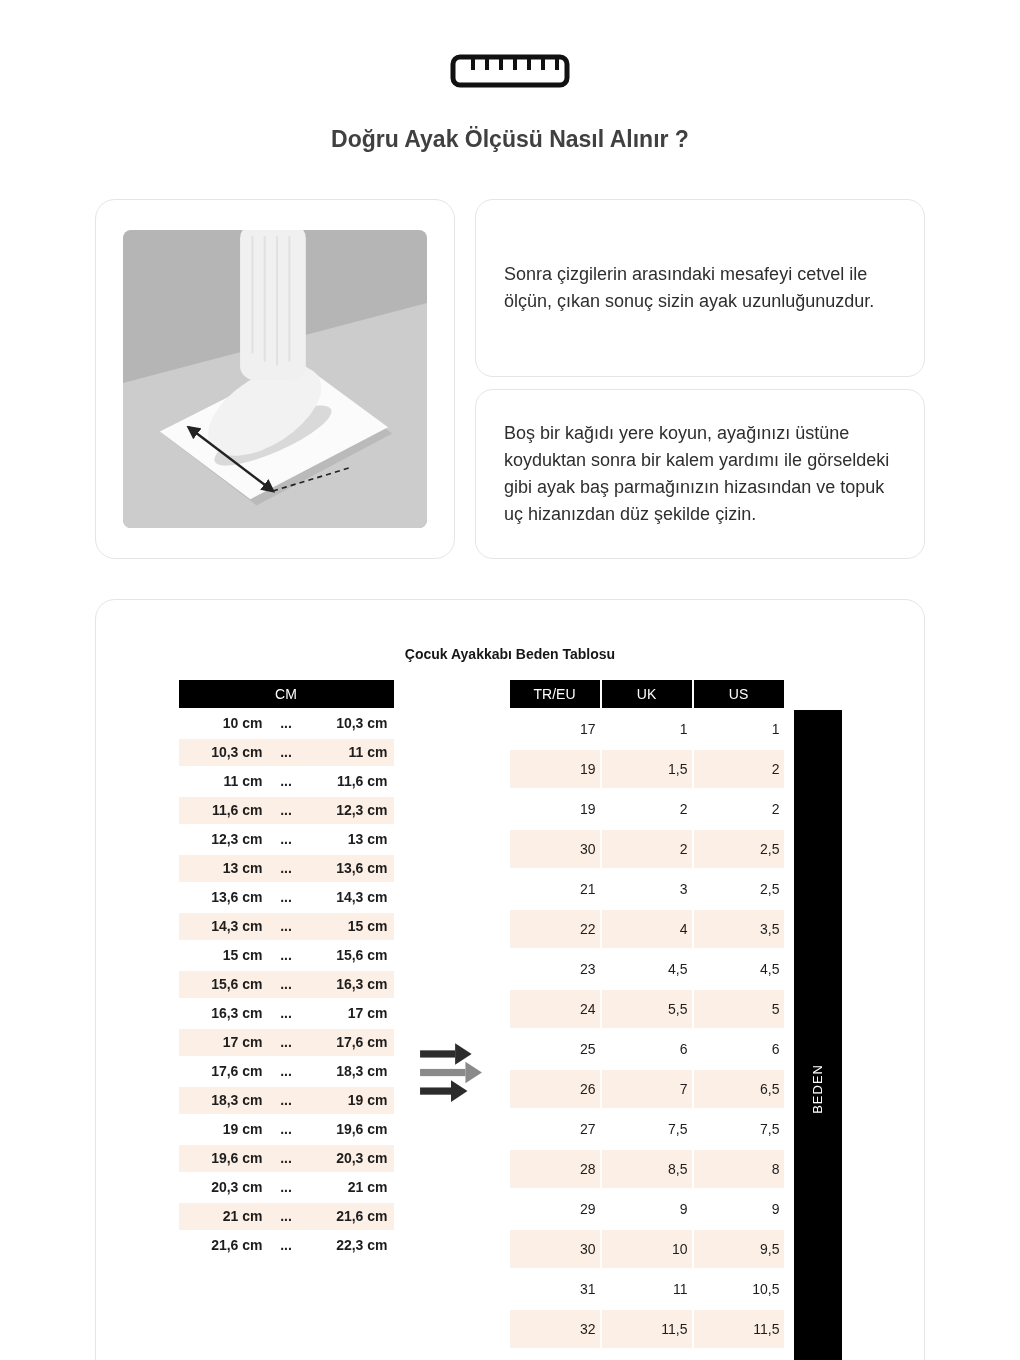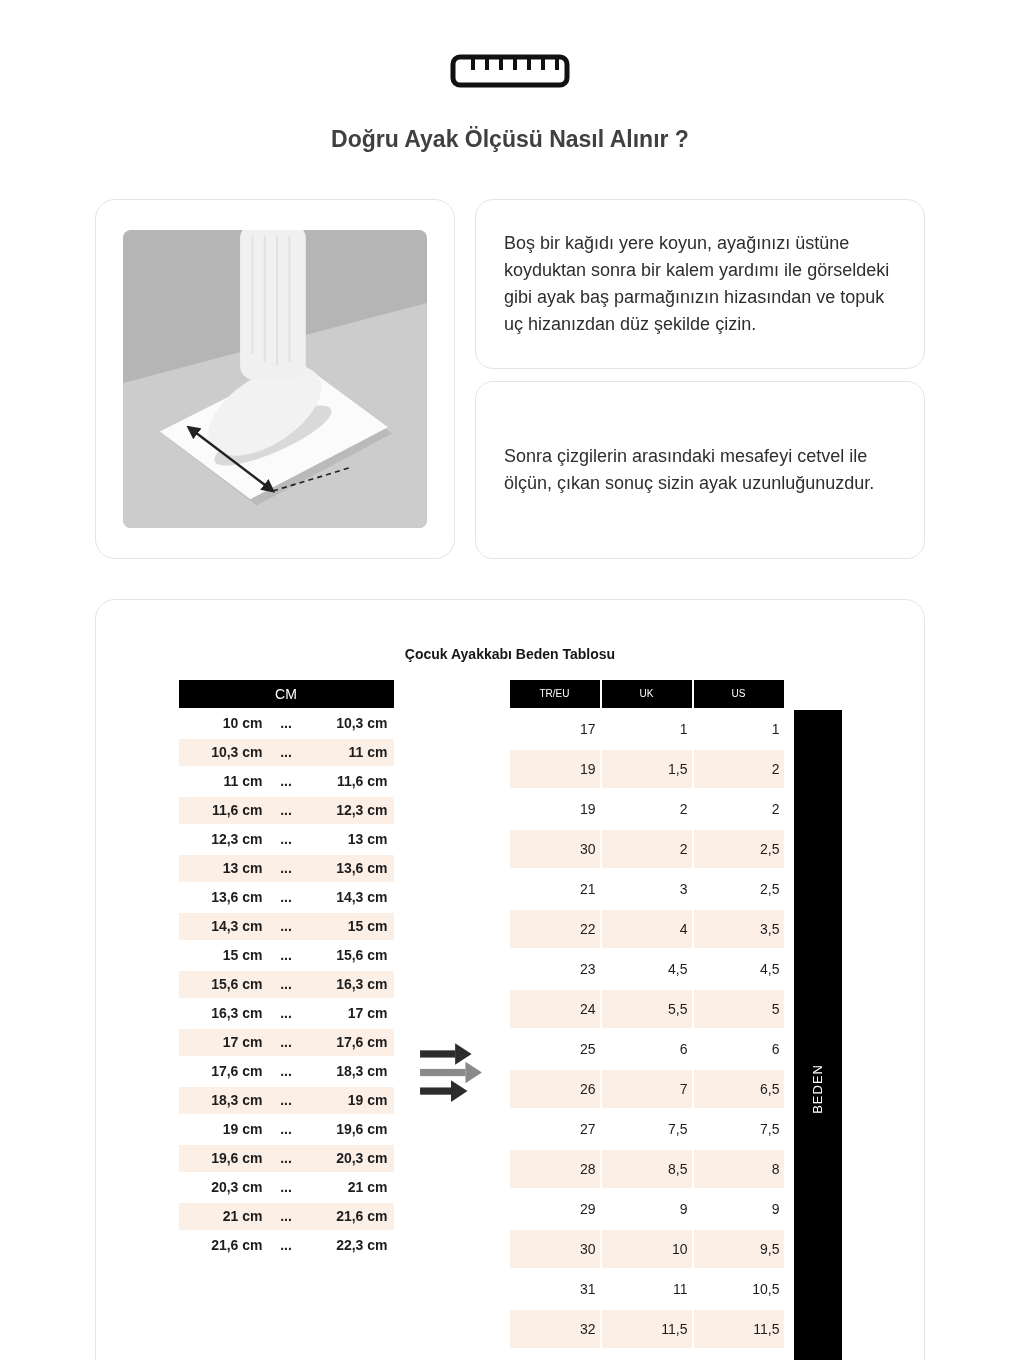--- a/index.html
+++ b/index.html
@@ -107,21 +107,21 @@
   .cm-to{width:90px;text-align:right;padding-right:20px;}
   .arrows-box{align-self:center;flex:none;}
   .sizes-wrap{position:relative;padding-right:56px;flex:none;}
   .sizes-table{border-spacing:2px 2px;}
   .sizes-table th{
     background:var(--header-bg);
     color:#fff;
     font-weight:normal;
     width:90px;
     height:28px;
-    font-size:10px;
+    font-size:14px;
     text-align:center;
   }
   .sizes-table td{
     width:90px;
     height:27px;
     text-align:right;
     padding:11px 4px;
   }
   .sizes-table tbody tr:nth-child(even) td{background:var(--stripe);}
   .beden-bar{
@@ -186,25 +186,25 @@
           <line x1="142" y1="6" x2="142" y2="128"></line>
           <line x1="154" y1="6" x2="154" y2="132"></line>
           <line x1="166" y1="6" x2="166" y2="128"></line>
         </g>
         <line x1="68" y1="192" x2="150" y2="254" stroke="#222" stroke-width="2.4" marker-start="url(#ah)" marker-end="url(#ah)"></line>
         <line x1="150" y1="254" x2="226" y2="231" stroke="#222" stroke-width="1.6" stroke-dasharray="5 4"></line>
       </svg>
     </div>
   </div>
   <div class="steps-col">
+    <div class="step-card second">
+      <p class="step-text">Sonra çizgilerin arasındaki mesafeyi cetvel ile ölçün, çıkan sonuç sizin ayak uzunluğunuzdur.</p>
+    </div>
     <div class="step-card first">
       <p class="step-text">Boş bir kağıdı yere koyun, ayağınızı üstüne koyduktan sonra bir kalem yardımı ile görseldeki gibi ayak baş parmağınızın hizasından ve topuk uç hizanızdan düz şekilde çizin.</p>
-    </div>
-    <div class="step-card second">
-      <p class="step-text">Sonra çizgilerin arasındaki mesafeyi cetvel ile ölçün, çıkan sonuç sizin ayak uzunluğunuzdur.</p>
     </div>
   </div>
 </div>
 
 <div class="chart-card">
   <h2 class="chart-title">Çocuk Ayakkabı Beden Tablosu</h2>
 
   <div class="tables-row">
 
     <table class="cm-table">

